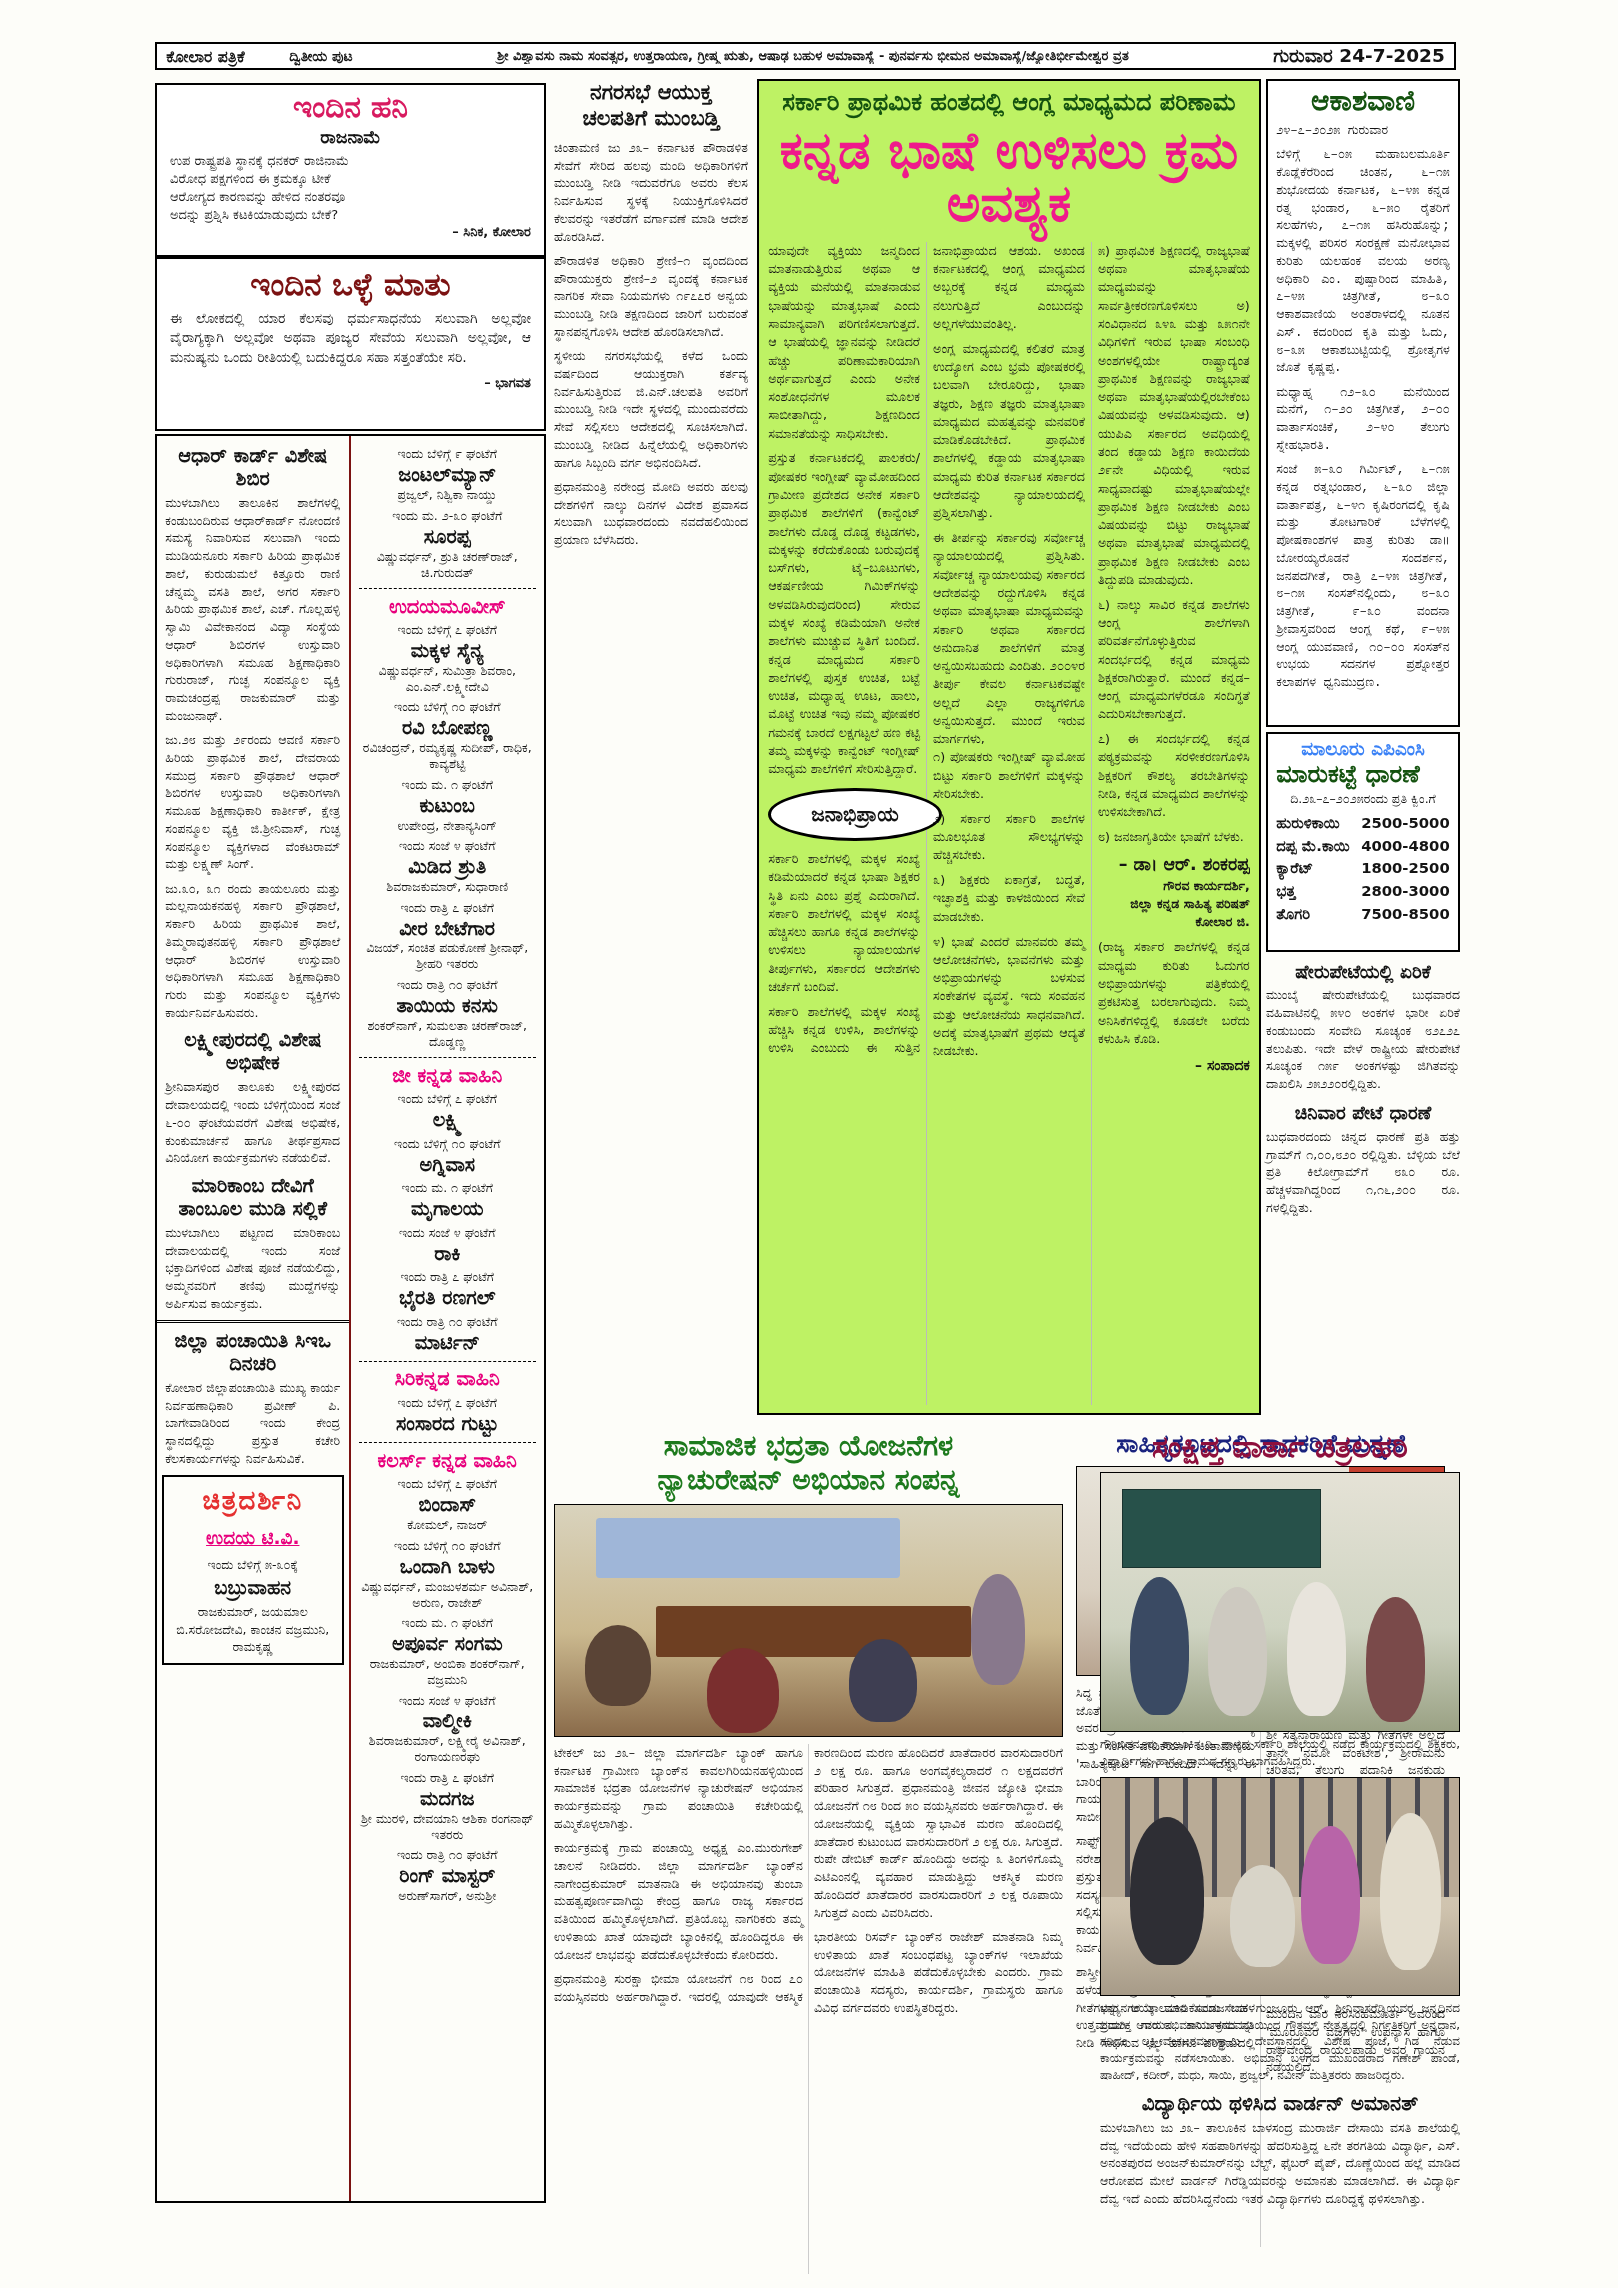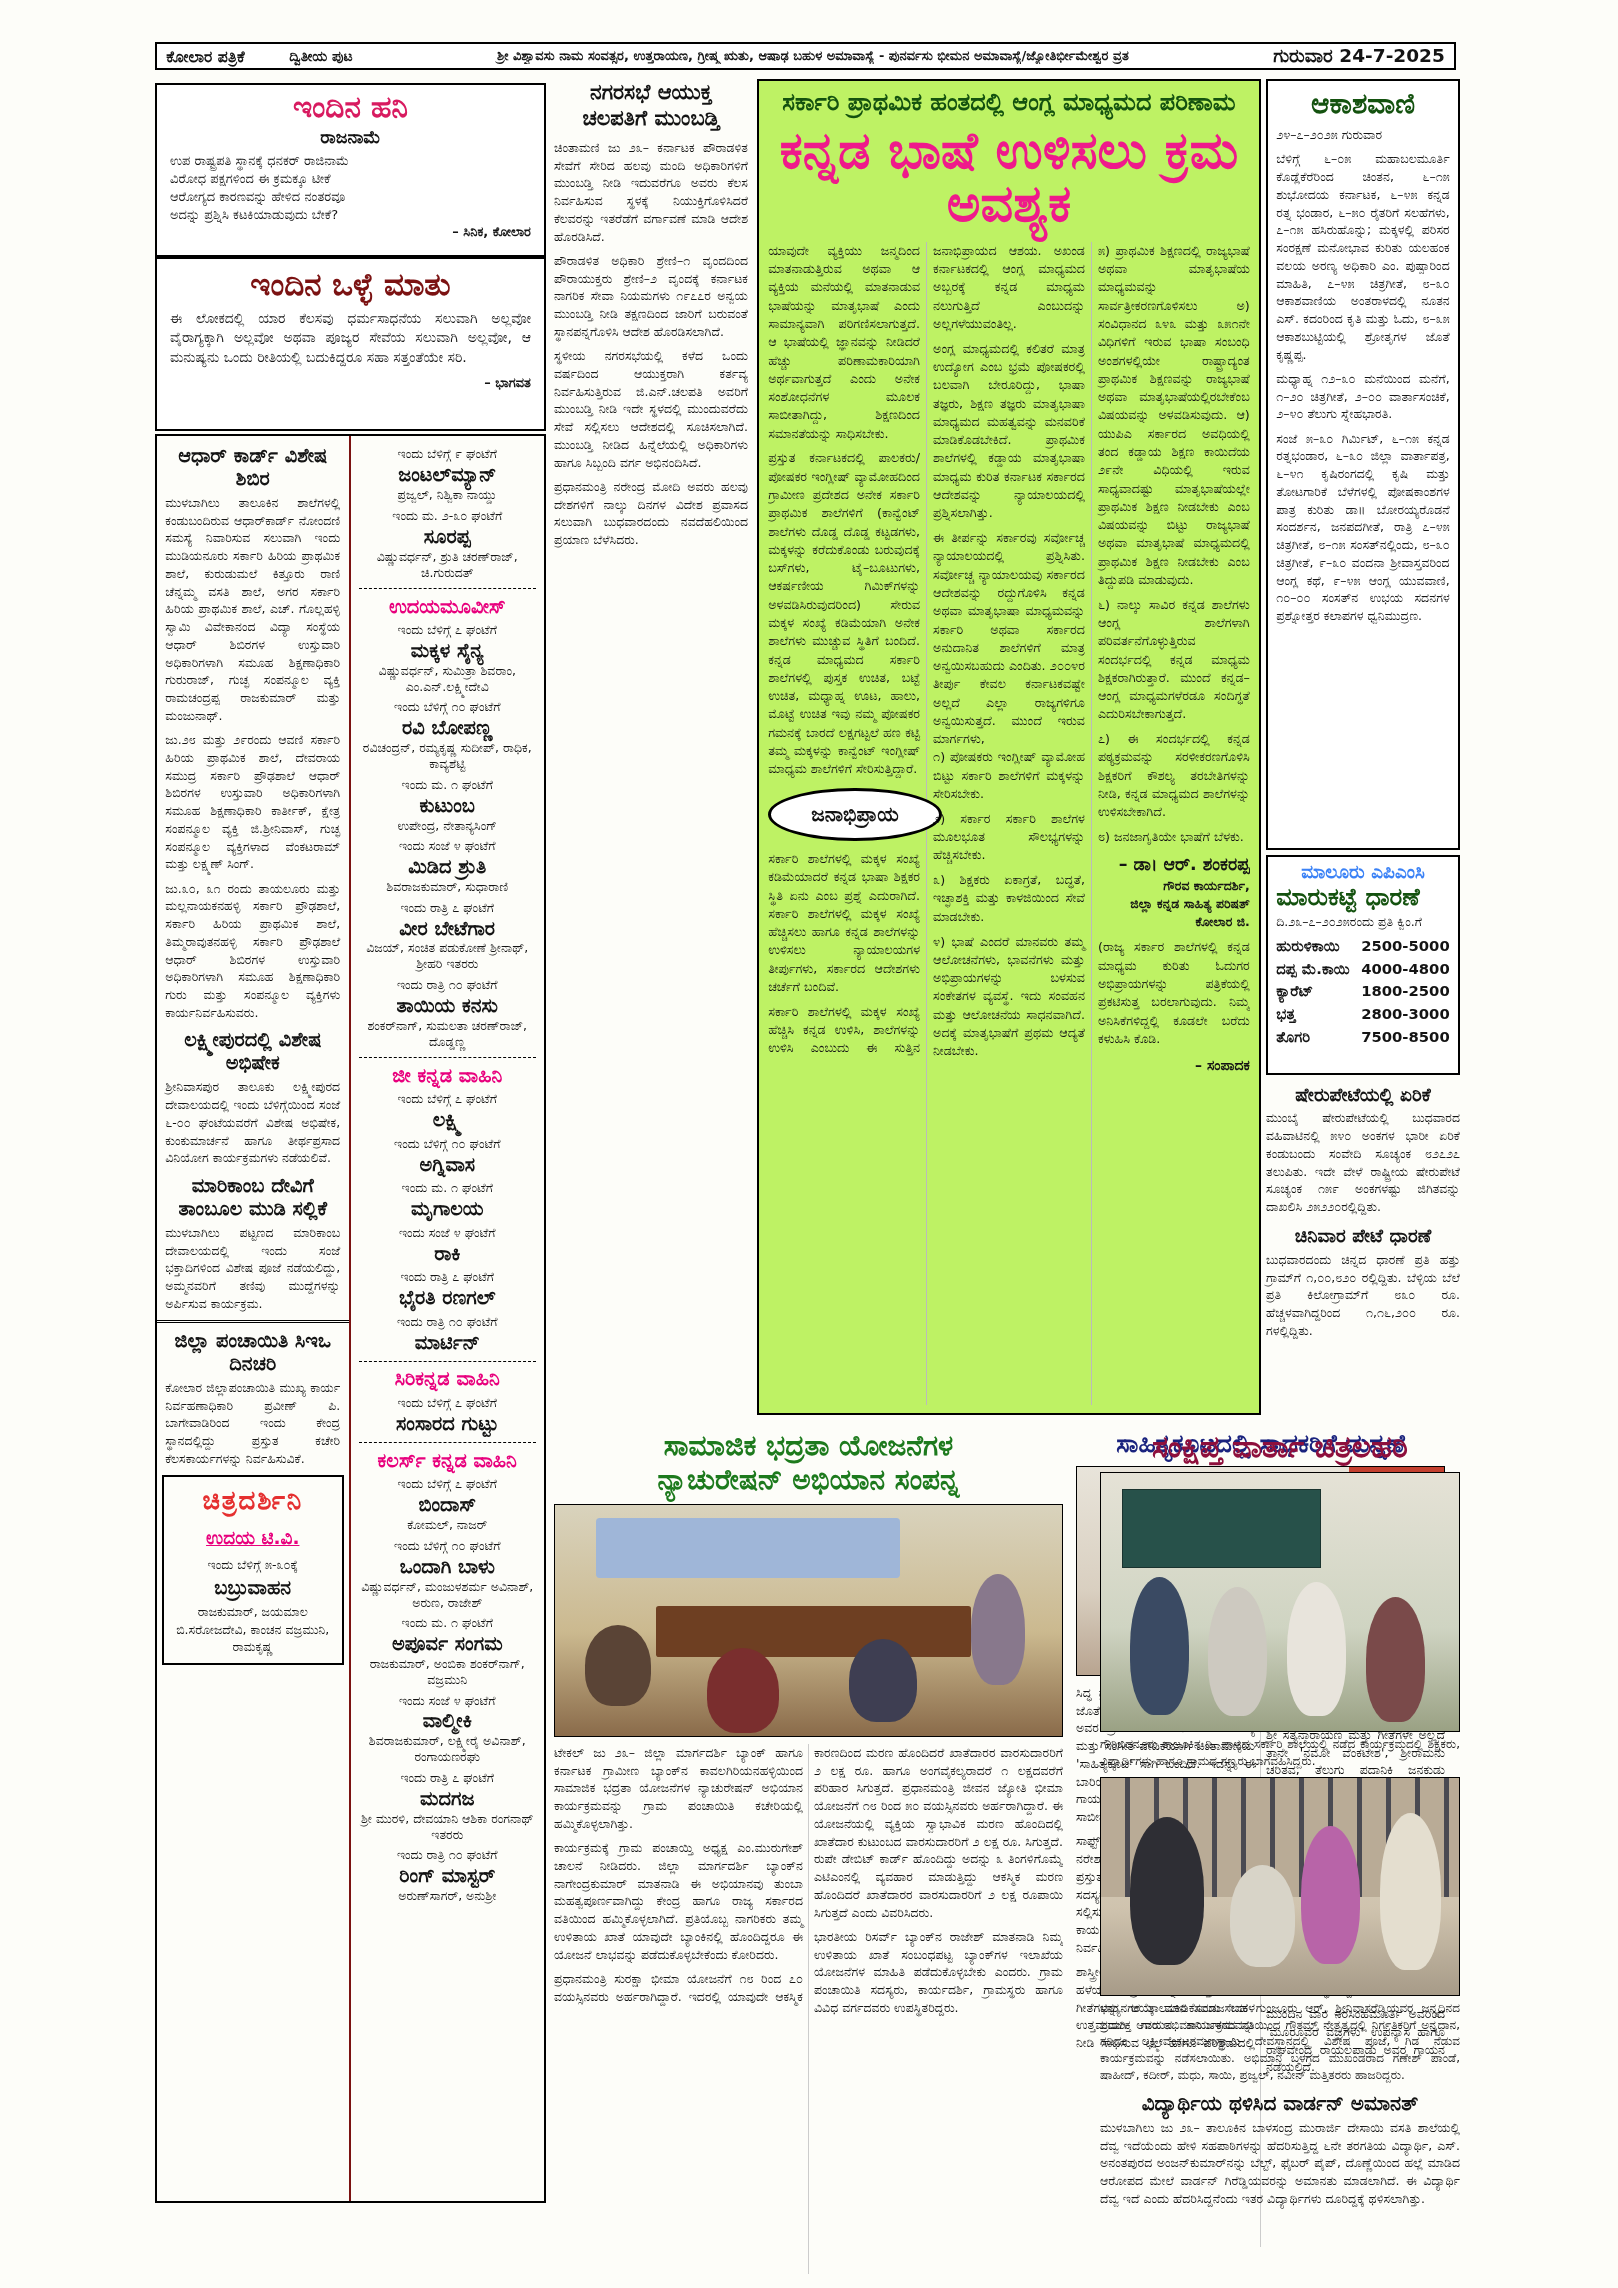--- a/index.html
+++ b/index.html
@@ -52,26 +52,26 @@
   .headline{text-align:center;color:#ef1a8b;font-size:51px;font-weight:bold;margin:0 0 11px;line-height:1.05;}
   .mainflow{column-count:3;column-gap:13px;column-rule:0.9px solid #bbb;height:1163px;overflow:hidden;
             font-size:12.7px;line-height:1.44;}
   .oval{display:block;width:138px;margin:9.2px auto;border:3.7px solid #000;border-radius:50%;
         text-align:center;font-size:20px;font-weight:bold;padding:9.2px 14.8px;break-inside:avoid;background:#fff;}
   .byline{text-align:right;font-weight:bold;font-size:17.5px;margin-top:5.5px;}
   .byrole{text-align:right;font-size:12.5px;font-weight:bold;}
   .edsign{text-align:right;font-weight:bold;font-size:14px;}
   
   .colR{position:absolute;left:1266px;top:79px;width:194px;height:1344px;}
-  .air{height:771px;padding:5.5px 8.3px;}
+  .air{height:648px;padding:5.5px 8.3px;font-family:Liberation Mono, monospace;}
   .air h2{margin:0 0 5.5px;text-align:center;font-size:28px;color:#14520f;}
   .apmc{margin-top:4.6px;height:220px;padding:4.6px 8.3px;}
   .apmc .a1{text-align:center;color:#3b82f6;font-weight:bold;font-size:18.5px;margin:0;}
   .apmc .a2{text-align:left;color:#14520f;font-weight:bold;font-size:24px;margin:0 0 2.8px;}
-  .apmc .a3{font-size:12.5px;margin:0 0 4.6px;}
+  .apmc .a3{text-align:center;font-size:12.5px;margin:0 0 4.6px;}
   .mrow{display:flex;justify-content:space-between;font-weight:bold;font-size:14.8px;line-height:1.55;}
   .mrow .rng{font-family:"DejaVu Sans","Liberation Sans",sans-serif;}
   .rsec h3{text-align:center;font-size:18.5px;margin:9.2px 0 3.7px;}
   
   .band{position:absolute;left:554px;top:1429px;width:906px;height:845px;display:flex;gap:13px;}
   .bc1{width:509px;}
   .bc2{width:369px;}
   .bh-green{color:#1d7a1d;text-align:center;font-size:28px;font-weight:bold;line-height:1.2;margin:0 0 7.4px;}
   .bh-navy{color:#1a237e;text-align:center;font-size:25px;font-weight:bold;margin:0 0 7.4px;}
   .bh-maroon{color:#8e0f3c;text-align:center;font-size:30px;font-weight:bold;margin:0 0 7.4px;}

